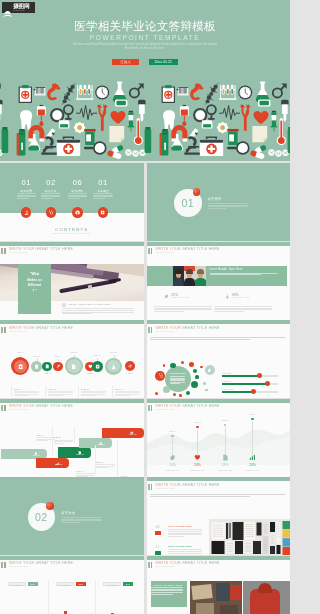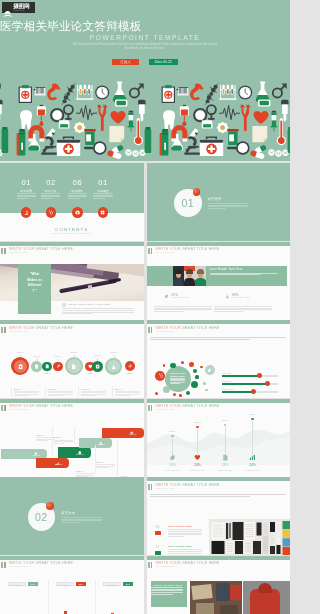--- a/index.html
+++ b/index.html
@@ -2,21 +2,21 @@
 <html><head>
 <meta charset="utf-8">
 <style>
   *{box-sizing:border-box;margin:0;padding:0}
   html,body{width:290px;height:614px;overflow:hidden}
   body{background:#e4e4e4;font-family:"Liberation Sans",sans-serif}
   .page{position:relative;width:290px;height:614px;background:#e2e2e2}
 
   
   .hero{position:absolute;left:0;top:0;width:290px;height:161px;background:#96c0ab;overflow:hidden}
-  .hero-title{position:absolute;left:0;top:20.3px;width:290px;text-align:left;color:#fff;
+  .hero-title{position:absolute;left:0;top:20.3px;width:290px;text-align:center;color:#fff;
     font-size:11.6px;line-height:12px;letter-spacing:.2px;white-space:nowrap}
   .hero-sub{position:absolute;left:0;top:33.6px;width:290px;text-align:center;color:#dcece3;
     font-size:6.6px;line-height:8px;letter-spacing:1.55px}
   .hero-desc{position:absolute;left:70px;top:43.2px;width:150px;text-align:center;color:#cfe3d8;
     font-size:2.7px;line-height:3.7px}
   .hero-btns{position:absolute;left:0;top:58.8px;width:290px;text-align:center;font-size:0}
   .btn{display:inline-block;vertical-align:top;height:6.6px;line-height:6.6px;color:#fff;font-size:3.4px;
     text-align:center;letter-spacing:.1px}
   .btn-red{width:27px;background:#e04425;margin-right:9.4px}
   .btn-green{width:29px;background:#0d915b}

